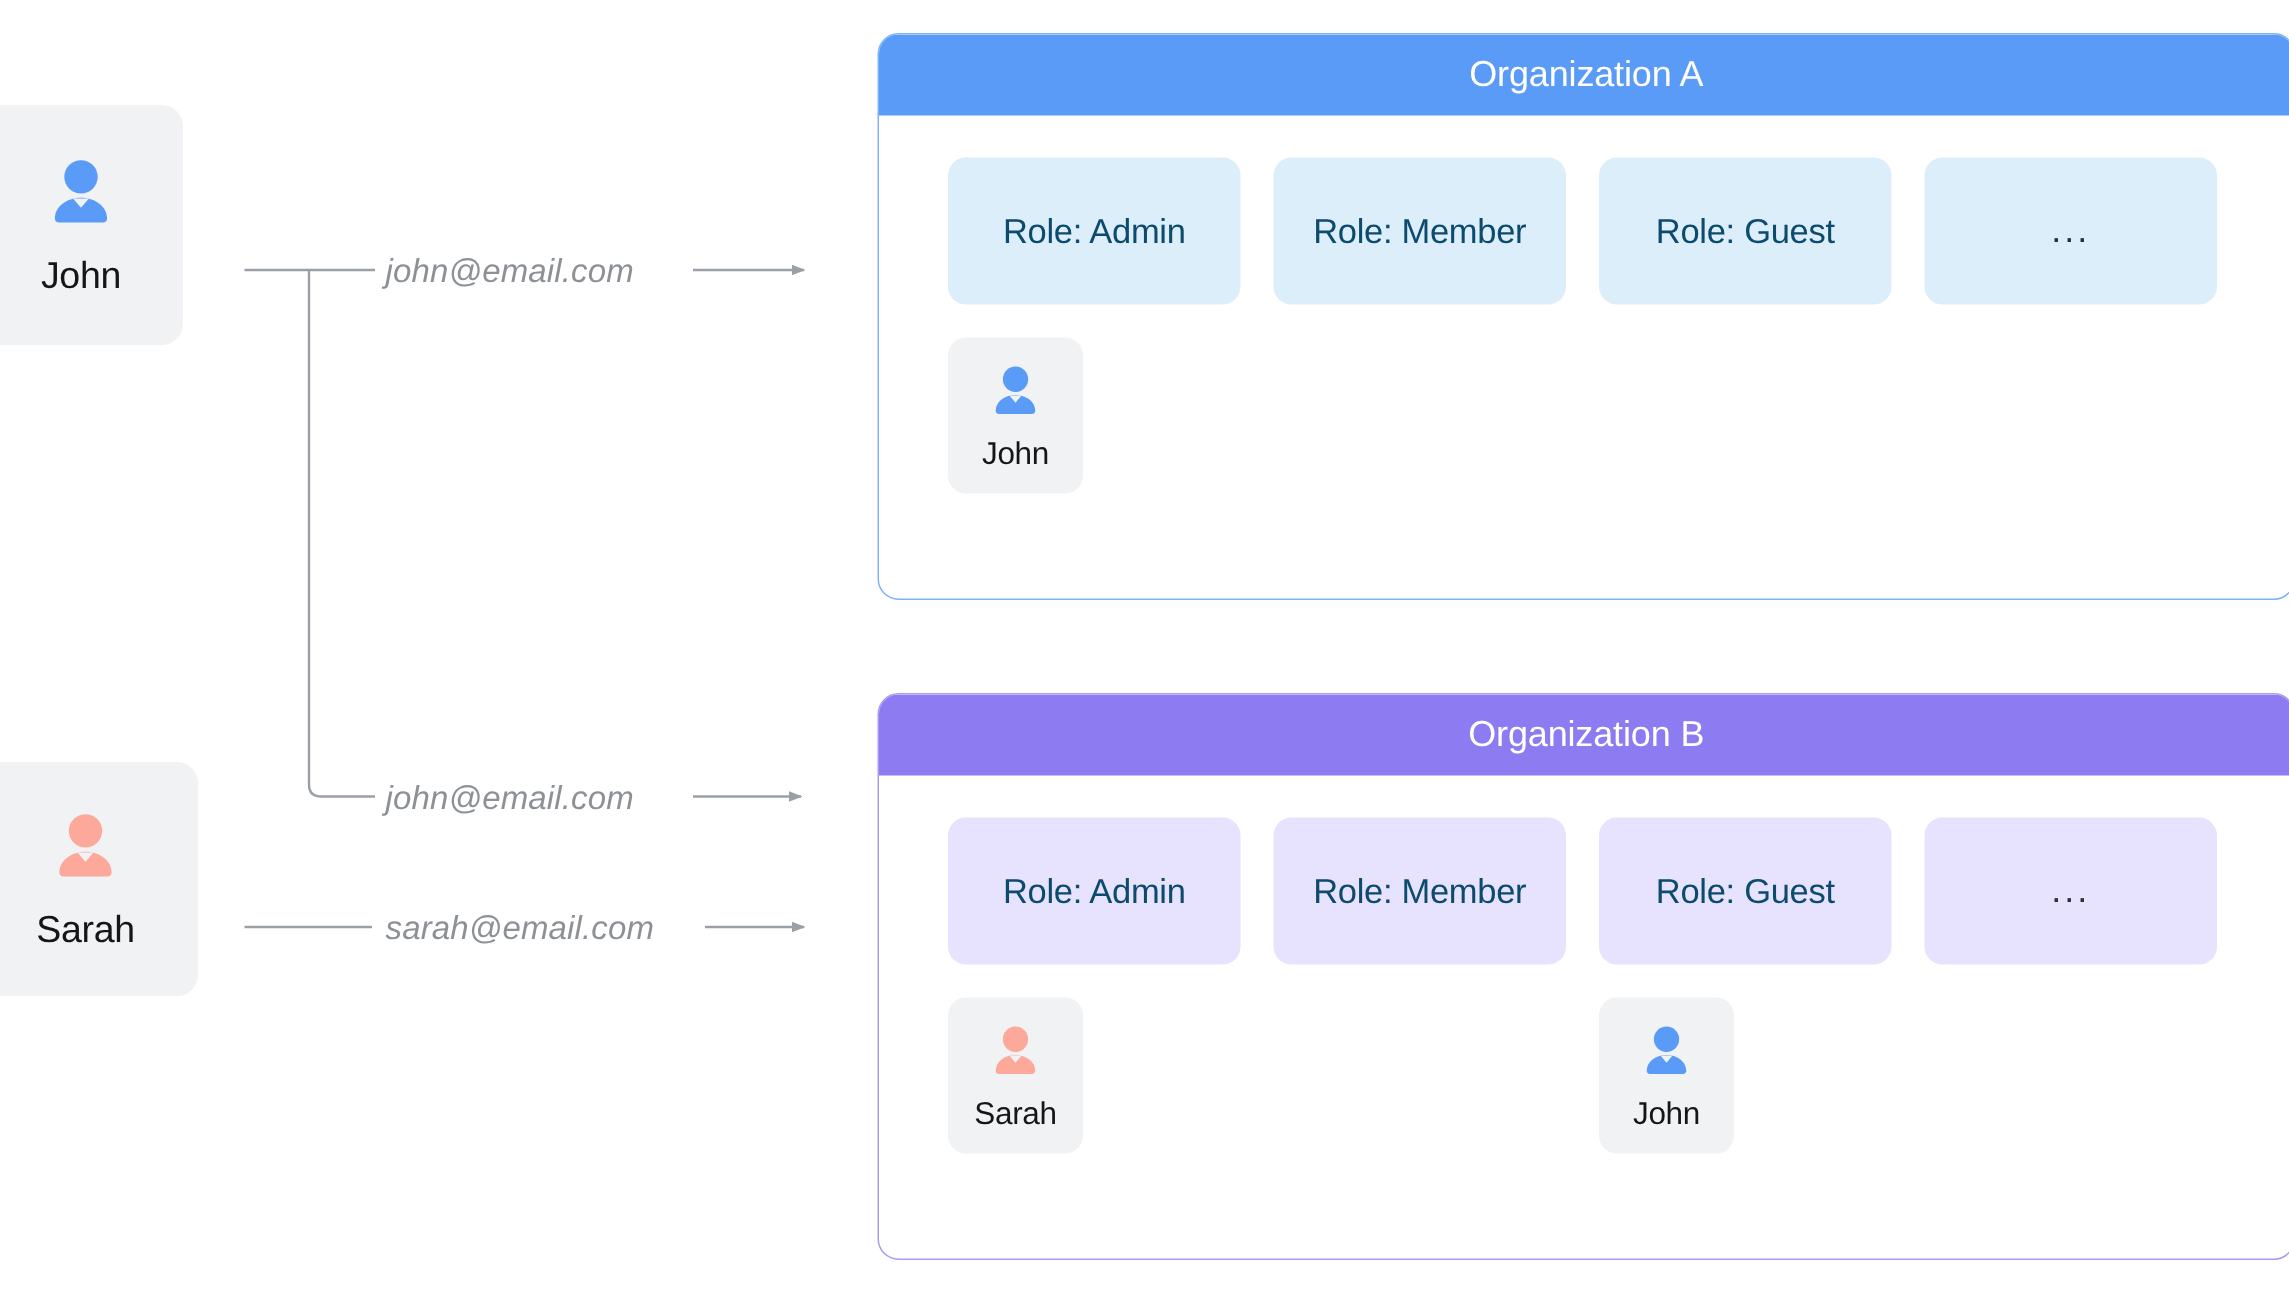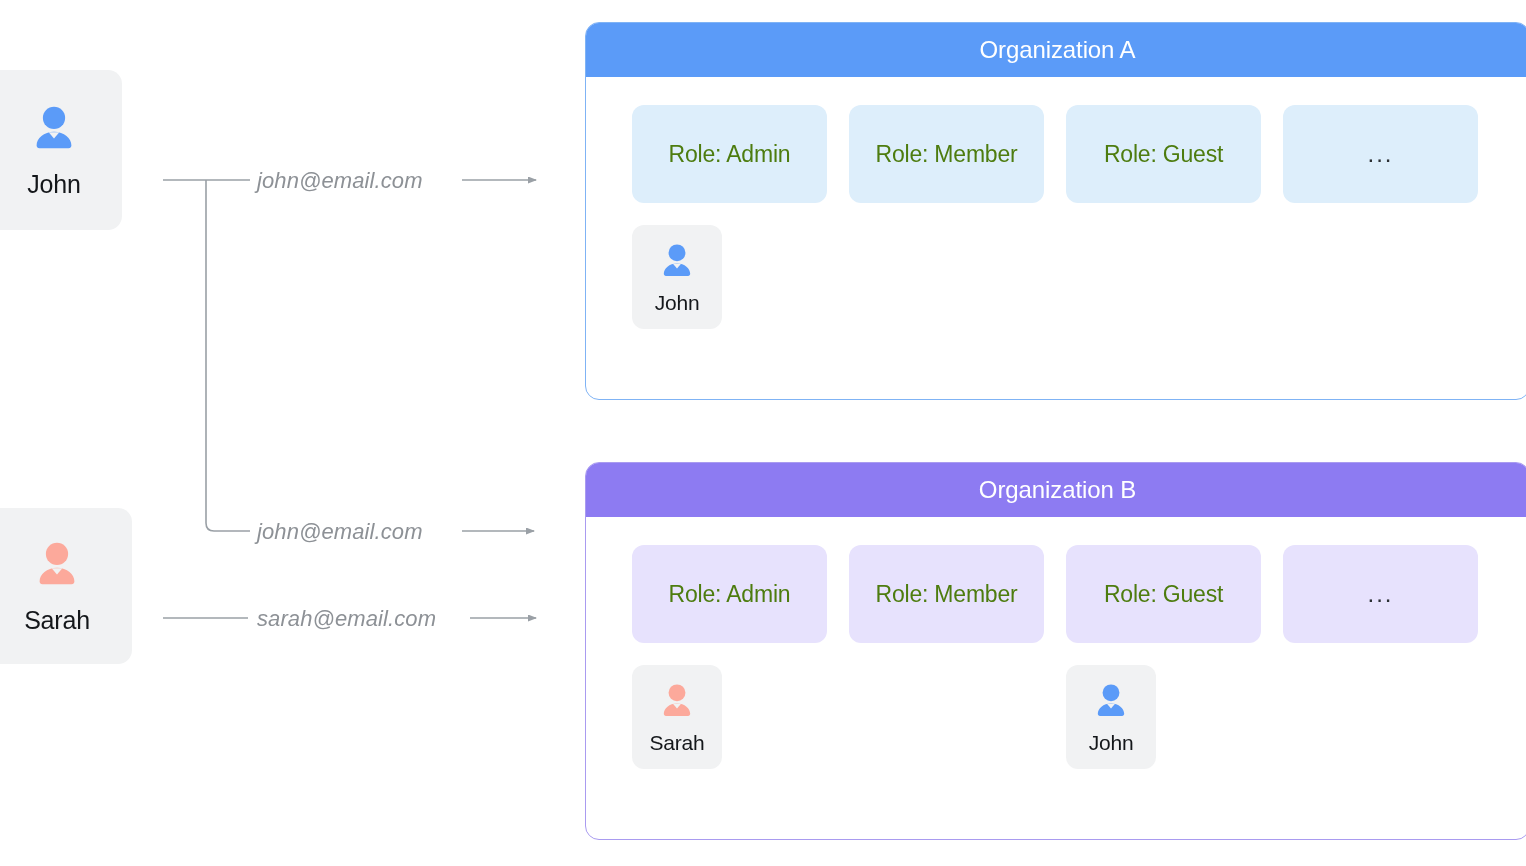--- a/index.html
+++ b/index.html
@@ -120,21 +120,21 @@
     gap: 22px;
   }
   .role-chip {
     width: 195px;
     height: 98px;
     border-radius: 12px;
     display: flex;
     align-items: center;
     justify-content: center;
     font-size: 23px;
-    color: #4d7c0f;
+    color: #0c4a6e;
     letter-spacing: -0.2px;
     box-sizing: border-box;
   }
   .role-chip.ellipsis {
     font-size: 24px;
     color: #2b2f33;
     letter-spacing: 2px;
   }
   #org-a .role-chip { background: #ddeefb; }
   #org-b .role-chip { background: #e7e2fd; }

